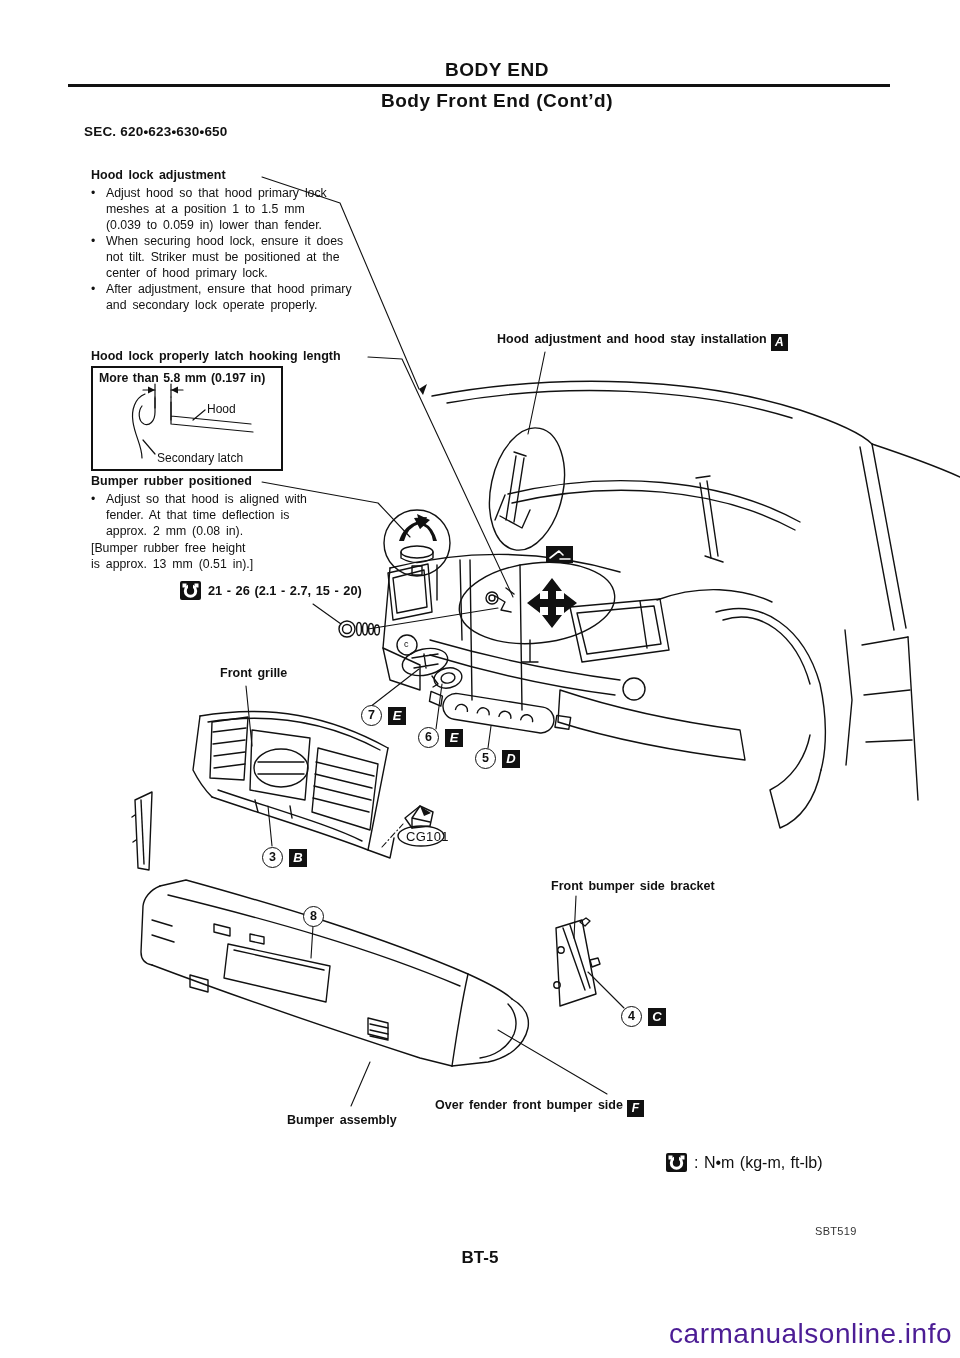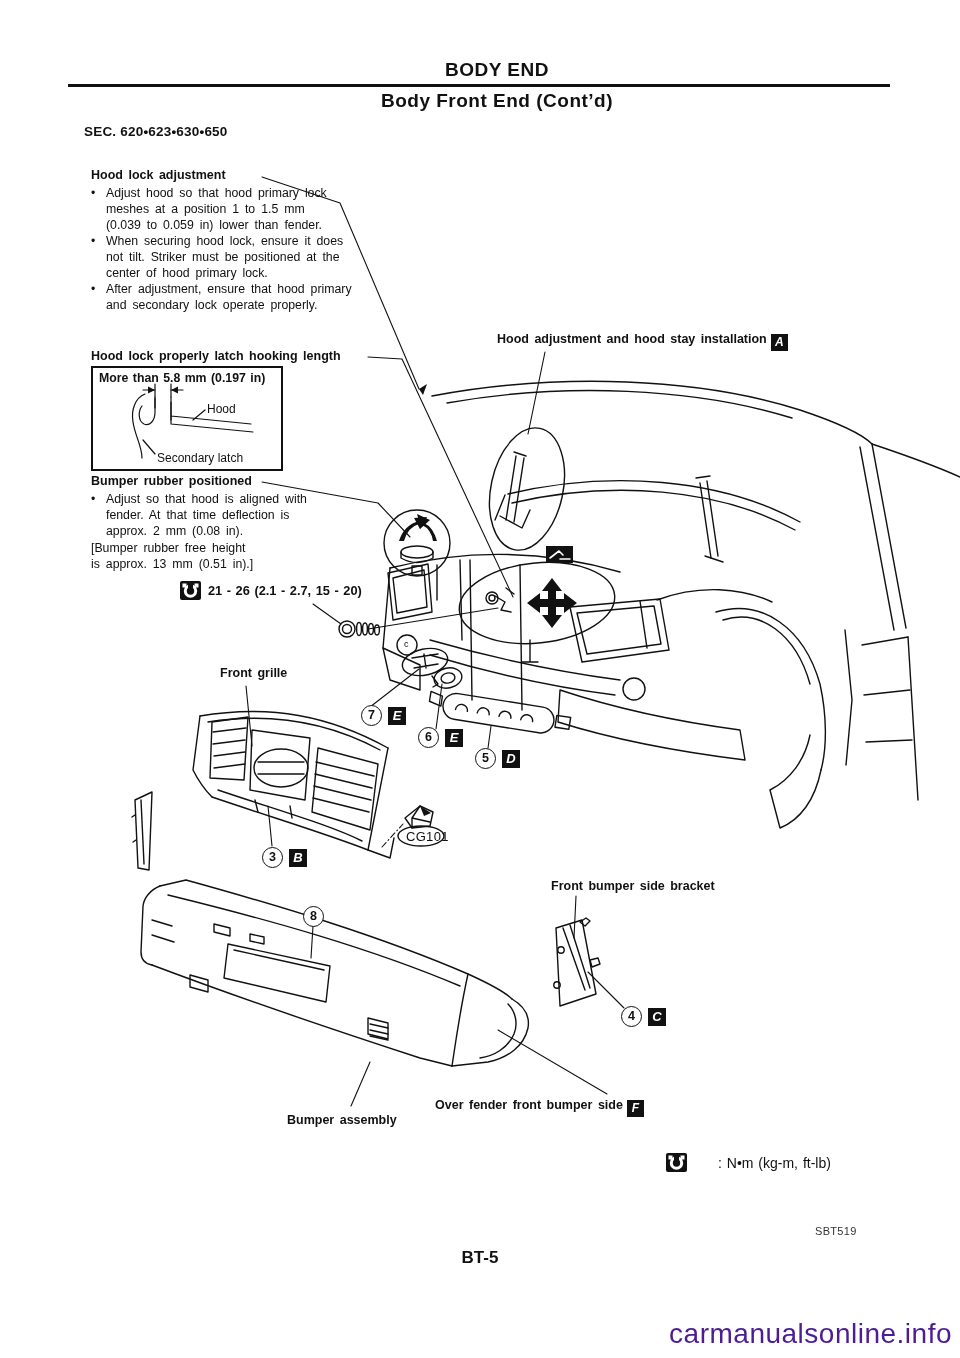--- a/index.html
+++ b/index.html
@@ -21,21 +21,21 @@
   .bullet{position:relative;padding-left:15px;}
   .bullet::before{content:"\2022";position:absolute;left:0;top:0;}
   .inset{
     position:absolute;left:91px;top:366px;width:188px;height:101px;
     border:2px solid #111;z-index:2;background:#fff;
   }
   .inset-title{position:absolute;left:6px;top:3px;font-size:12.3px;font-weight:bold;word-spacing:1px;}
   .inset-label{position:absolute;font-size:12px;}
   .torque-row{display:flex;align-items:center;gap:7px;}
   .torque-val{font-size:12.8px;font-weight:bold;word-spacing:1px;}
-  .legend-t{font-size:14px;word-spacing:1px;margin-left:24px;}
+  .legend-t{font-size:16px;word-spacing:1px;}
   .dlabel{font-size:12.5px;font-weight:bold;word-spacing:2px;white-space:nowrap;}
   .co{display:flex;align-items:center;gap:6px;}
   .co-num{
     display:inline-block;width:19px;height:19px;border:1.7px solid #111;border-radius:50%;
     font-size:12.5px;font-weight:bold;text-align:center;line-height:19px;background:#fff;
   }
   .refbox{
     display:inline-block;width:18px;height:18px;background:#111;color:#fff;
     font-size:13px;font-weight:bold;font-style:italic;text-align:center;line-height:18px;
   }

